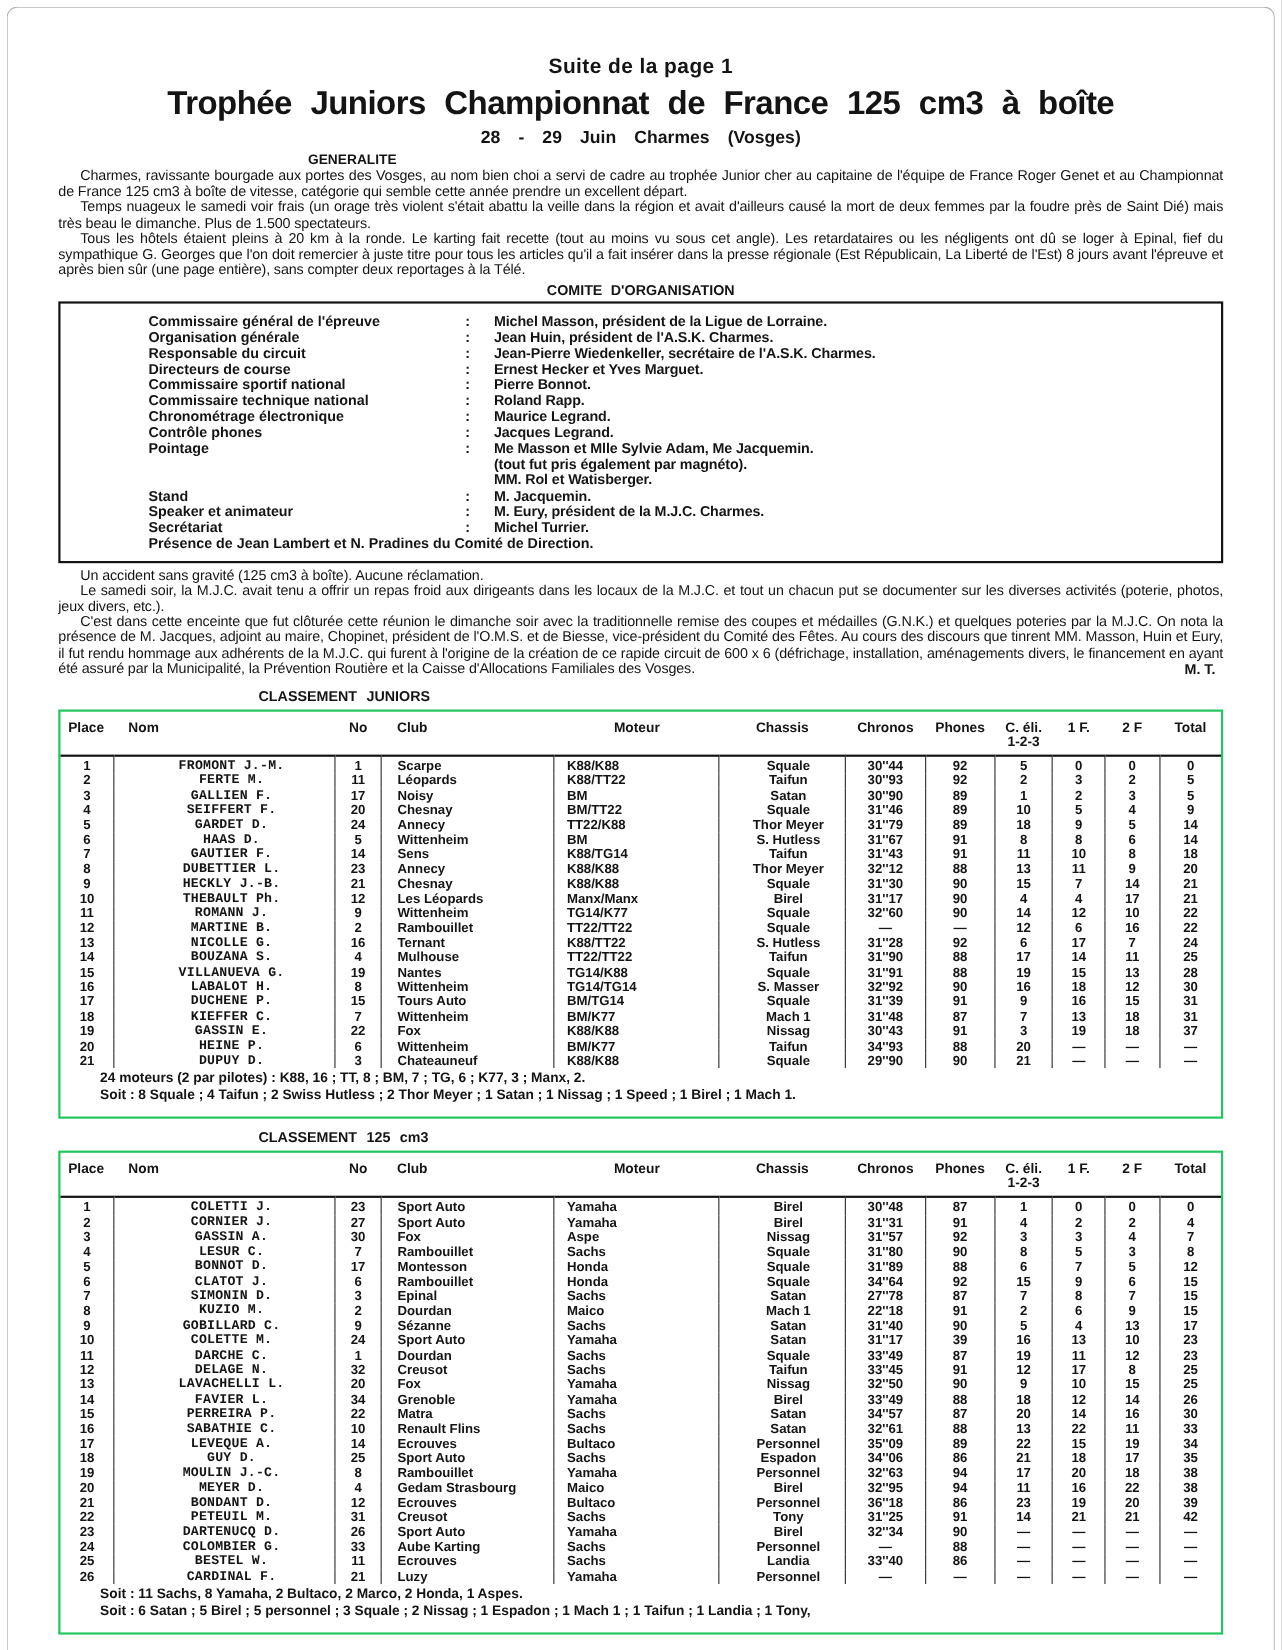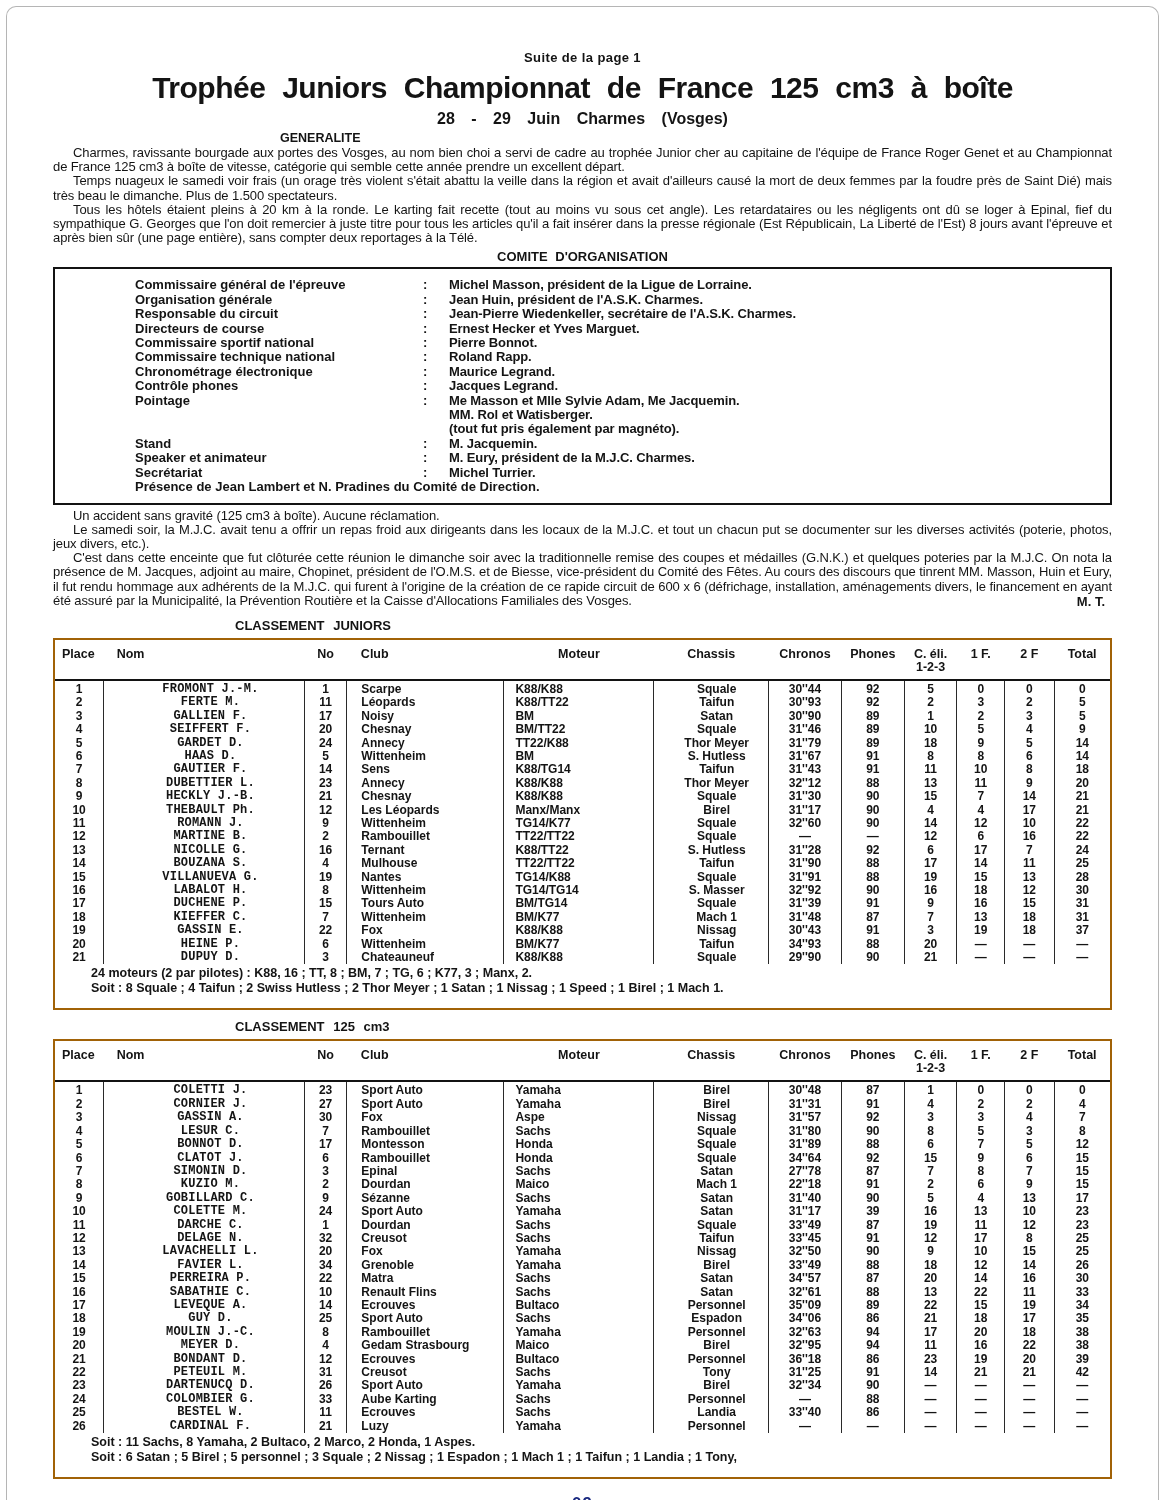--- a/index.html
+++ b/index.html
@@ -1,32 +1,32 @@
 <!DOCTYPE html>
 <html><head>
 <meta charset="utf-8">
 <style>
   html,body{margin:0;padding:0;}
   body{
     width:1165px;height:1500px;background:#ffffff;position:relative;overflow:hidden;
     font-family:"Liberation Sans", sans-serif;color:#141414;
   }
   .scan-frame{position:absolute;left:6px;top:6px;right:6px;bottom:0;border:1px solid #b5b5b5;border-bottom:none;border-radius:10px 10px 0 0;pointer-events:none;}
-  .suite{text-align:center;font-size:13px;font-weight:700;padding-top:50px;letter-spacing:.4px;}
+  .suite{text-align:center;font-size:19px;font-weight:700;padding-top:50px;letter-spacing:.4px;}
   .title{text-align:center;font-size:30px;font-weight:800;margin:6px 0 0;letter-spacing:-.5px;word-spacing:9px;}
   .subtitle{text-align:center;font-size:16px;font-weight:700;margin:5px 0 0;word-spacing:12px;}
   .generalite{font-size:12.5px;font-weight:700;margin:3px 0 1px 280px;}
   .para{font-size:13px;line-height:14.2px;text-align:justify;margin:0 53px;text-indent:20px;letter-spacing:-.1px;}
   .comite-heading{text-align:center;font-size:13px;font-weight:700;margin:4px 0 3px;word-spacing:4px;}
   .comite-box{margin:0 53px;border:2px solid #131313;padding:9px 10px 8px 0;}
   .crow{display:grid;grid-template-columns:288px 26px 1fr;padding-left:80px;font-size:13px;line-height:14.4px;font-weight:700;}
   .crow .val{letter-spacing:-.1px;}
   .comite-span{padding-left:80px;font-size:13px;line-height:14.4px;font-weight:700;}
   .tbl-heading{font-size:13px;font-weight:800;margin:9px 0 5px 235px;word-spacing:5px;}
-  .table-box{margin:0 53px;border:2px solid #a16207;}
+  .table-box{margin:0 53px;border:2px solid #22c55e;}
   table{width:100%;border-collapse:collapse;table-layout:fixed;}
   col.c-place{width:48px}col.c-nom{width:198px}col.c-no{width:42px}col.c-club{width:155px}
   col.c-mot{width:148px}col.c-cha{width:113px}col.c-chr{width:72px}col.c-pho{width:62px}
   col.c-eli{width:52px}col.c-f1{width:47px}col.c-f2{width:49px}col.c-tot{width:55px}
   thead th{font-size:12.5px;font-weight:700;padding:8px 0 5px;border-bottom:2px solid #131313;text-align:center;vertical-align:top;line-height:13px;}
   thead th.l{text-align:left;}
   thead th:nth-child(1){text-align:left;padding-left:7px;}
   thead th:nth-child(2){padding-left:13px;}
   thead th:nth-child(4){padding-left:14px;}
   thead th.pre{white-space:pre-line;}
@@ -100,26 +100,26 @@
         <span class="val">Jacques Legrand.</span>
       </div>
       <div class="crow">
         <span>Pointage</span>
         <span>:</span>
         <span class="val">Me Masson et Mlle Sylvie Adam, Me Jacquemin.</span>
       </div>
       <div class="crow">
         <span></span>
         <span></span>
-        <span class="val">MM. Rol et Watisberger.</span>
+        <span class="val">(tout fut pris également par magnéto).</span>
       </div>
       <div class="crow">
         <span></span>
         <span></span>
-        <span class="val">(tout fut pris également par magnéto).</span>
+        <span class="val">MM. Rol et Watisberger.</span>
       </div>
       <div class="crow">
         <span>Stand</span>
         <span>:</span>
         <span class="val">M. Jacquemin.</span>
       </div>
       <div class="crow">
         <span>Speaker et animateur</span>
         <span>:</span>
         <span class="val">M. Eury, président de la M.J.C. Charmes.</span>

